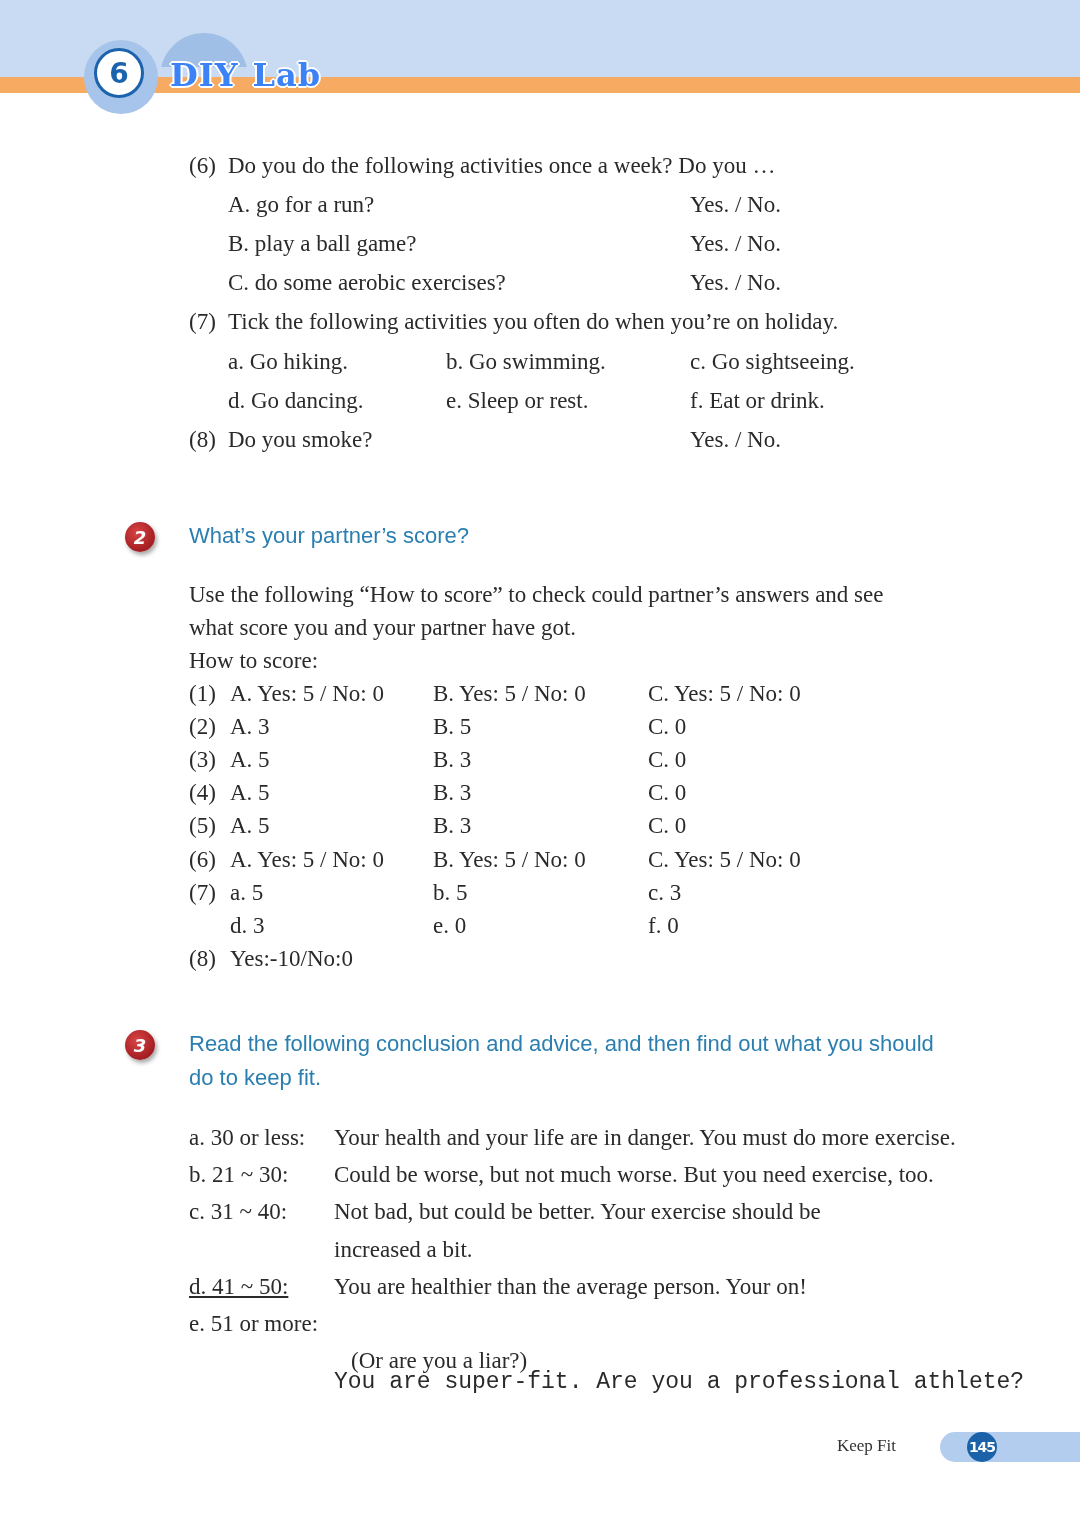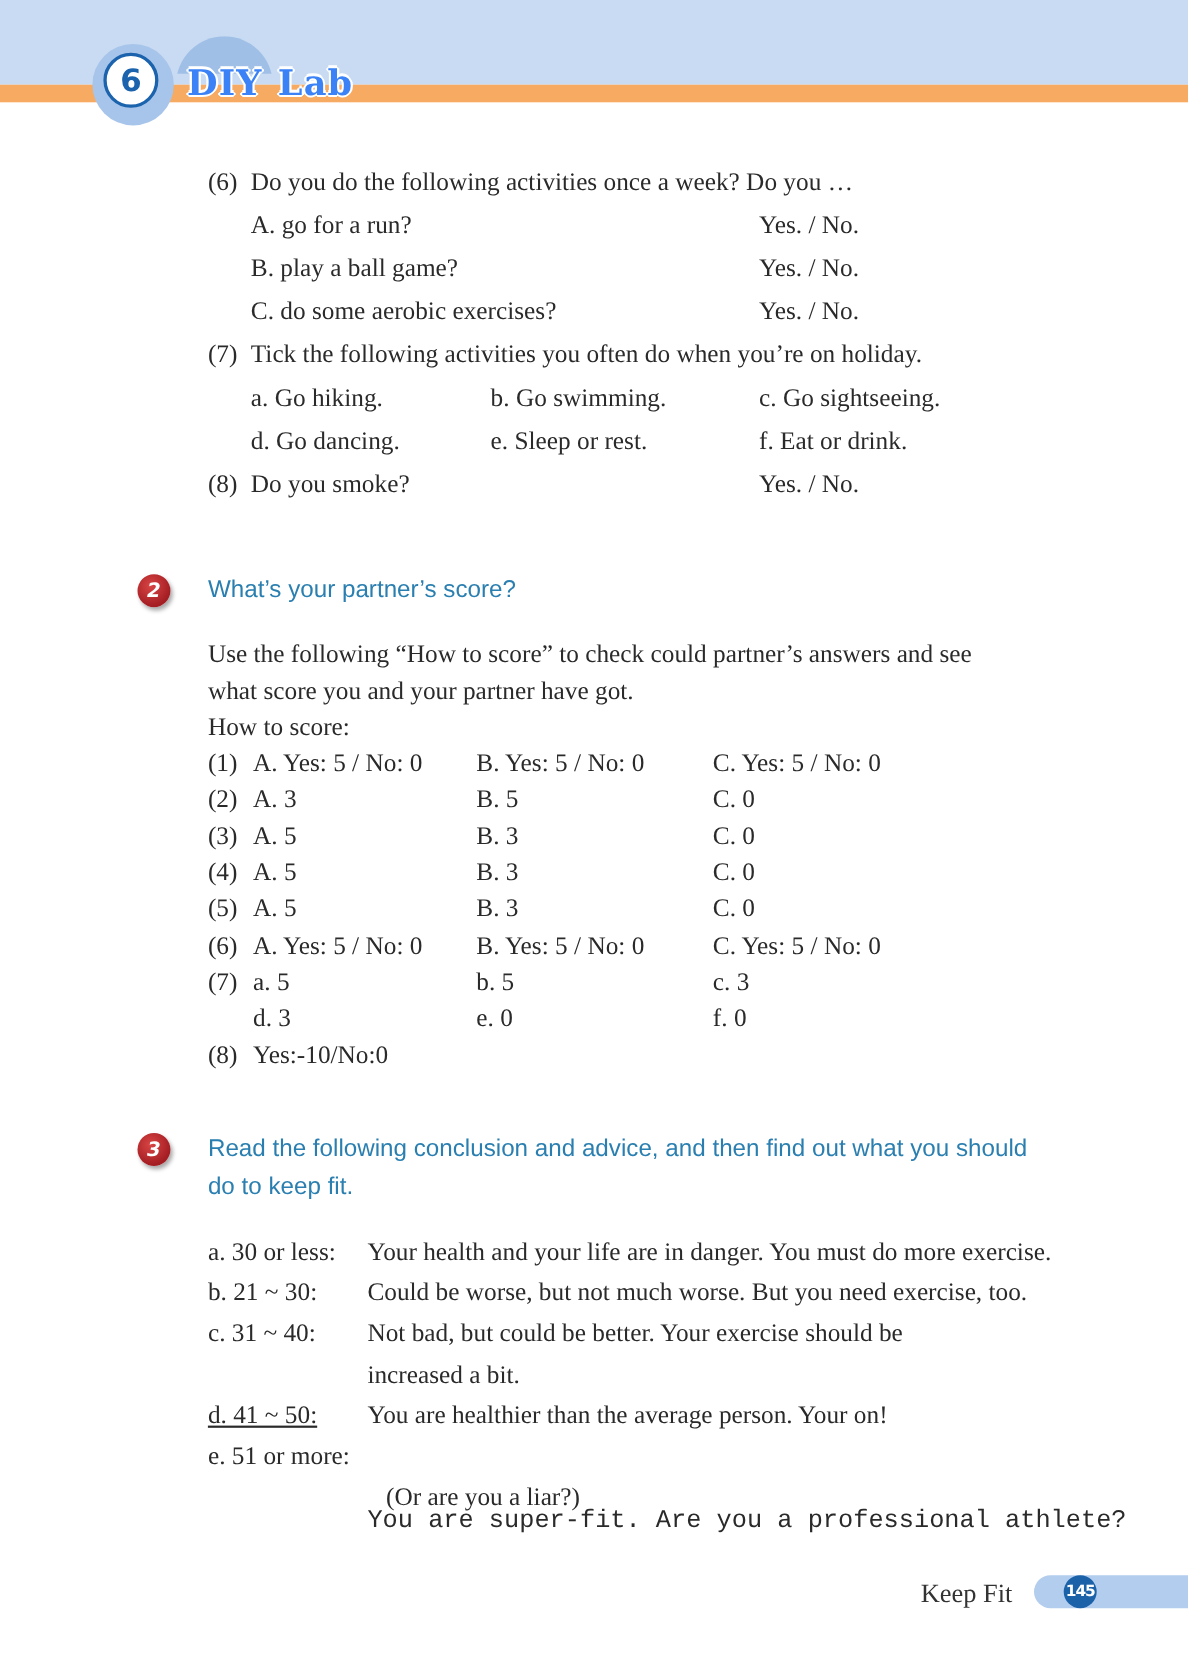--- a/index.html
+++ b/index.html
@@ -34,21 +34,21 @@
     position:absolute; width:30px; height:30px; border-radius:50%;
     background:radial-gradient(circle at 40% 35%, #d94545, #a31d22 70%);
     box-shadow: 2px 3px 4px rgba(0,0,0,0.35);
     color:#fff; font-family:"DejaVu Sans", sans-serif; font-weight:bold; font-size:18px;
     display:flex; align-items:center; justify-content:center; font-style:italic;
   }
   .sec-title {
     position:absolute; font-family:"Liberation Sans", sans-serif; font-size:22px; color:#2a7fb0; line-height:34px;
   }
 
-  .footer-label { position:absolute; left:837px; top:1436px; font-size:24px; color:#333; }
+  .footer-label { position:absolute; left:837px; top:1436px; font-size:17px; color:#333; }
   .footer-bar { position:absolute; left:940px; top:1432px; width:160px; height:30px; border-radius:15px 0 0 15px; background:#b3cdee; }
   .page-num {
     position:absolute; left:967px; top:1432px; width:30px; height:30px; border-radius:50%;
     background:#1c62a8; color:#fff; font-family:"DejaVu Sans", sans-serif; font-weight:bold; font-size:14px;
     display:flex; align-items:center; justify-content:center; letter-spacing:-1px;
   }
 </style>
 </head>
 <body>
 

